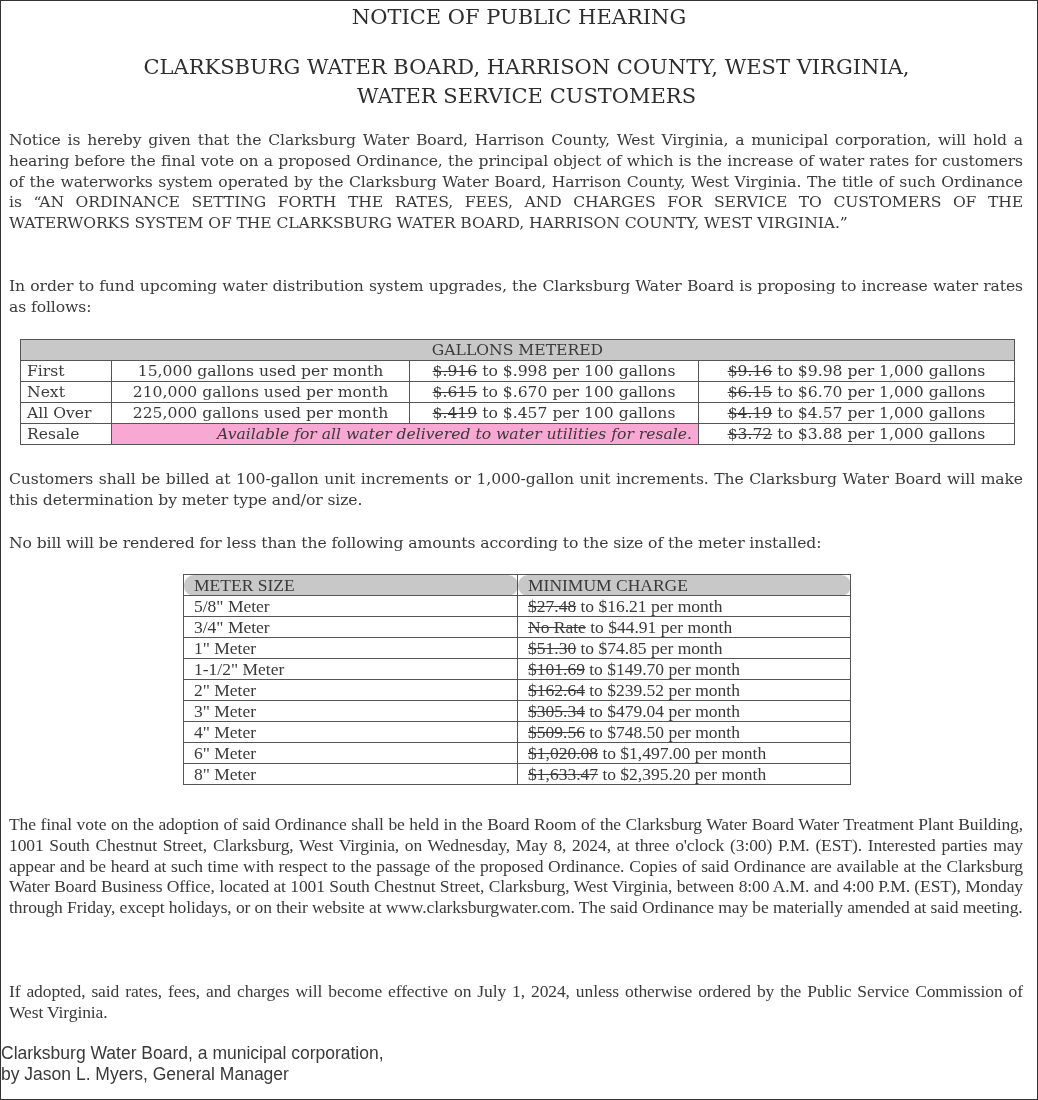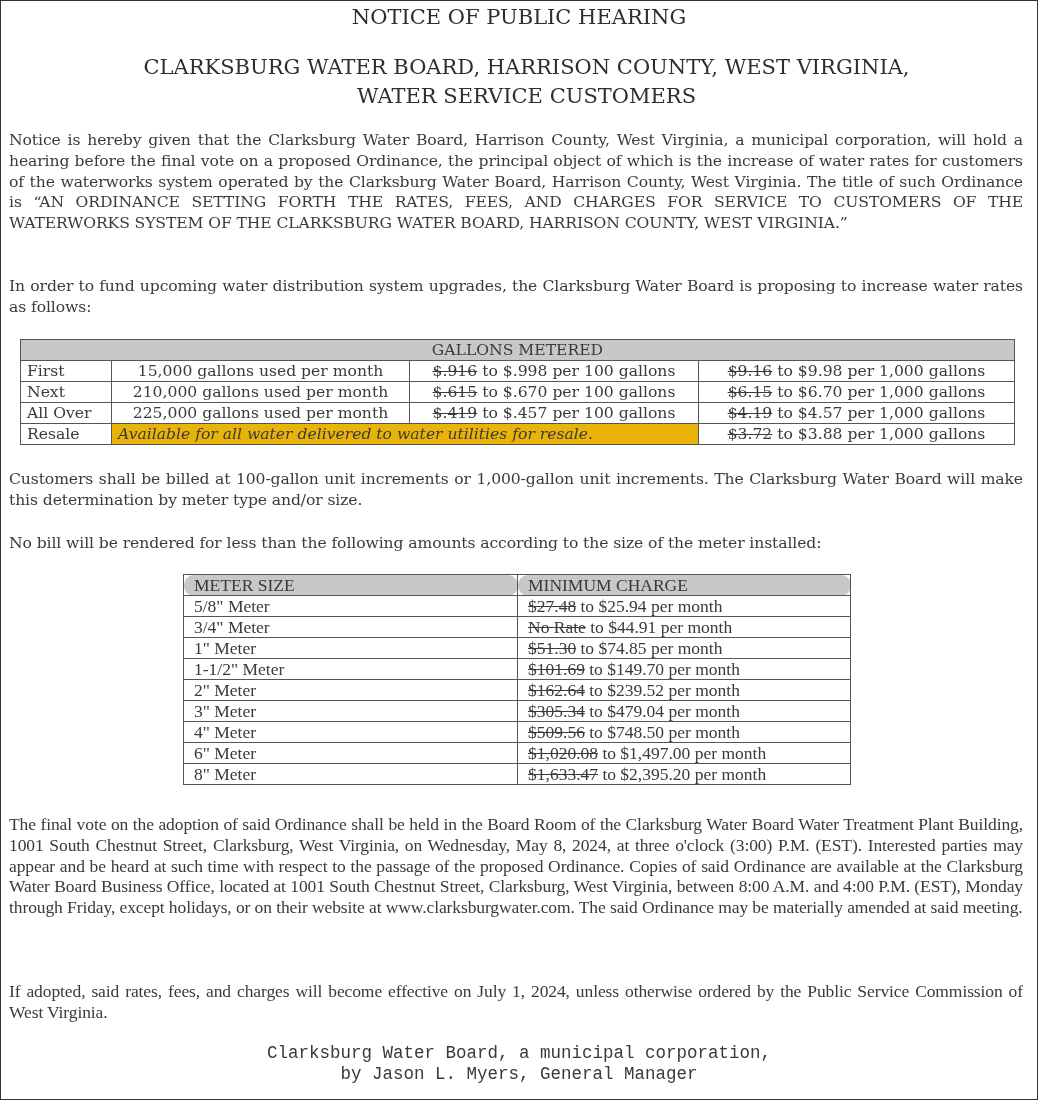--- a/index.html
+++ b/index.html
@@ -32,32 +32,31 @@
     letter-spacing: -0.1px;
   }
   .p1 { top: 129px; }
   .p2 { top: 275px; }
   .p3 { top: 468px; }
   .p4 { top: 532px; }
   .p5 { top: 813px; font-family: "Liberation Serif", serif; font-size: 17.5px; line-height: 20.8px; }
   .p6 { top: 980px; font-family: "Liberation Serif", serif; font-size: 17.5px; line-height: 20.8px; }
   .sig {
     position: absolute; left: 0; right: 0; top: 1042px;
-    text-align: center;
-    font-family: Liberation Mono, monospace; font-size: 17.5px; line-height: 21px;
+    font-family: Liberation Sans, sans-serif; font-size: 17.5px; line-height: 21px;
   }
   table { border-collapse: collapse; position: absolute; }
   .rates { left: 19px; top: 338px; width: 995px; font-size: 15.6px; }
   .rates td { border: 1.5px solid #555; padding: 0 6px; height: 20px; line-height: 20px; white-space: nowrap; margin-top: 22px; }
   .rates .hdr { background: #c8c8c8; text-align: center; }
   .rates .c1 { width: 78px; }
   .rates .c2 { width: 285px; text-align: center; }
   .rates .c3 { width: 276px; text-align: center; }
   .rates .c4 { text-align: center; }
-  .rates .resale-note { background: #eab308; font-style: italic; text-align: left; }
+  .rates .resale-note { background: #f9a8d4; font-style: italic; text-align: right; }
   .meters { left: 182px; top: 573px; width: 668px; font-family: "Liberation Serif", serif; font-size: 17.5px; }
   .meters td { border: 1.5px solid #555; padding: 0 10px; height: 20px; line-height: 20px; white-space: nowrap; }
   .meters .mh { background: #c8c8c8; border-radius: 10px; }
   .meters .m1 { width: 313px; }
   s { text-decoration: line-through; }
 </style>
 </head>
 <body>
 
 <div class="page">
@@ -105,21 +104,21 @@
   <div class="para p4">No bill will be rendered for less than the following amounts according to the size of the meter installed:</div>
 
   <table class="meters">
     <tbody>
         <tr>
       <td class="mh m1">METER SIZE</td>
       <td class="mh">MINIMUM CHARGE</td>
     </tr>
     <tr>
           <td class="m1">5/8" Meter</td>
-          <td><s>$27.48</s><span> to $25.94 per month</span></td>
+          <td><s>$27.48</s><span> to $16.21 per month</span></td>
         </tr>
     <tr>
           <td class="m1">3/4" Meter</td>
           <td><s>No Rate</s><span> to $44.91 per month</span></td>
         </tr>
     <tr>
           <td class="m1">1" Meter</td>
           <td><s>$51.30</s><span> to $74.85 per month</span></td>
         </tr>
     <tr>

